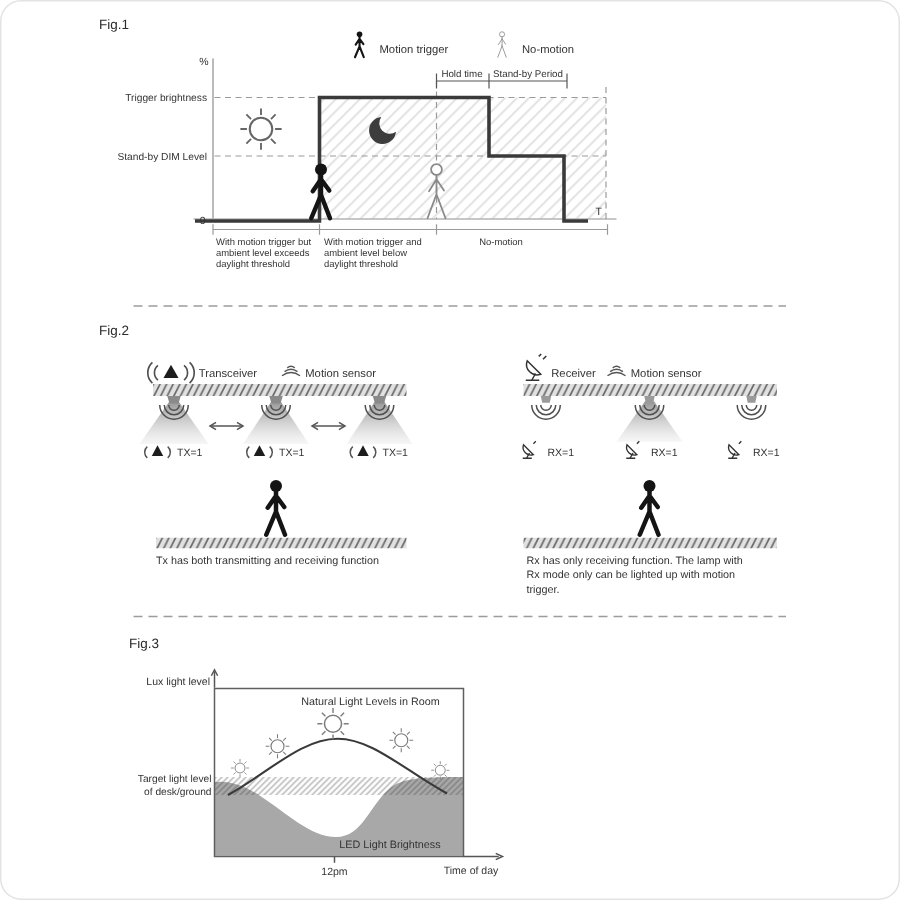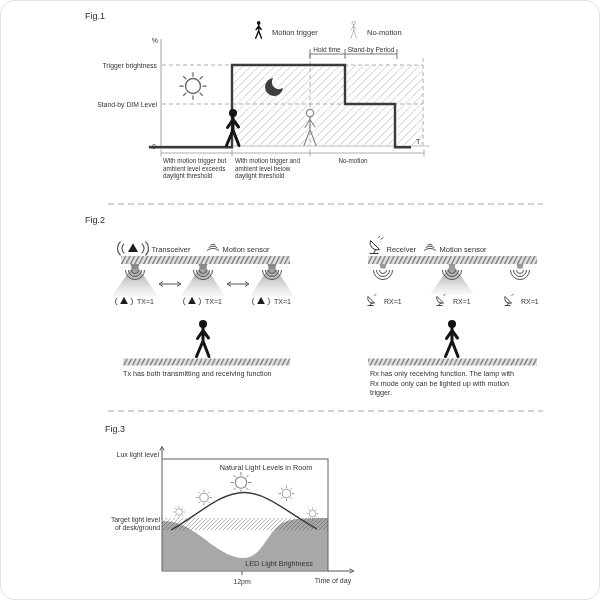--- a/index.html
+++ b/index.html
@@ -1,17 +1,17 @@
 <!DOCTYPE html>
 <html><head>
 <meta charset="utf-8">
 <style>
   html,body{margin:0;padding:0;background:#fff;}
   .frame{position:relative;width:600px;height:600px;box-sizing:border-box;
-         border:1px solid #e3e3e3;border-radius:14px;overflow:hidden;background:#fff;padding-left:19px;}
+         border:1px solid #e3e3e3;border-radius:14px;overflow:hidden;background:#fff;}
   svg{display:block;}
   .t{font-family:"Liberation Sans","DejaVu Sans",sans-serif;fill:#333;}
   .f9{font-size:9px;fill:#2b2b2b;}
   .f75{font-size:7.5px;}
   .f72{font-size:7.2px;}
   .f7{font-size:7px;}
   .f68{font-size:6.8px;}
   .f65{font-size:6.5px;}
   .f63{font-size:6.3px;}
 </style>

